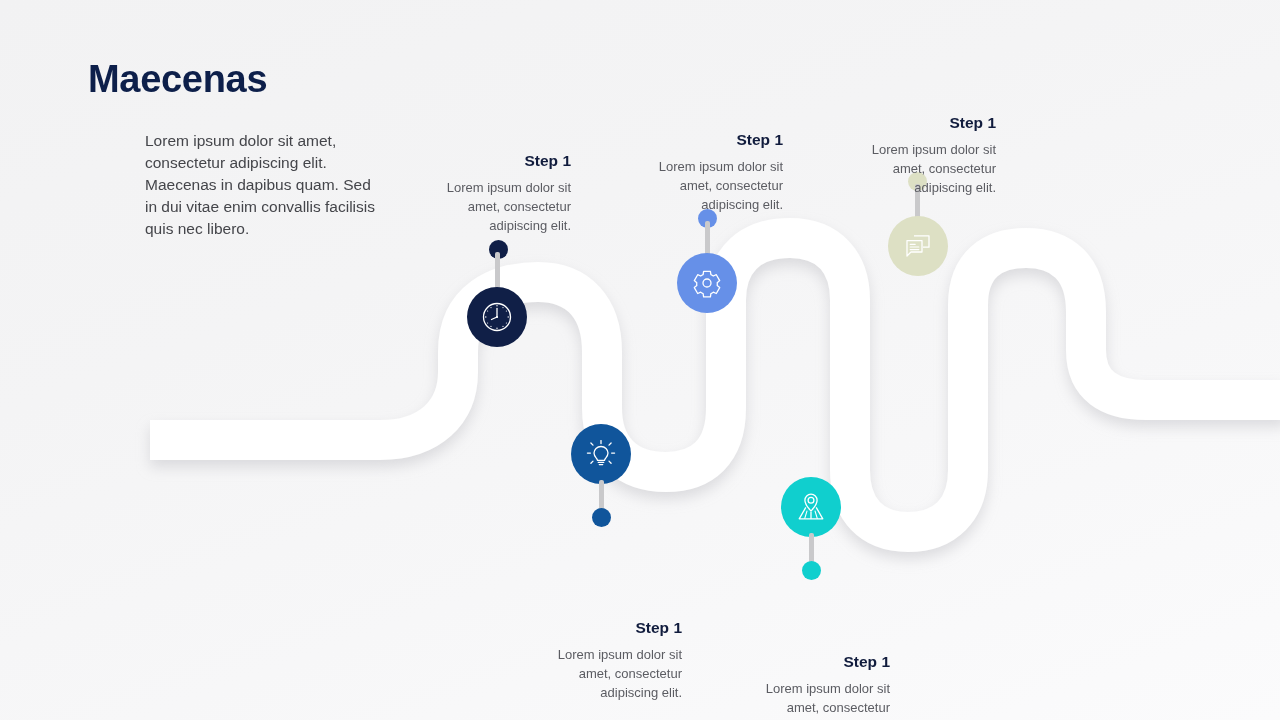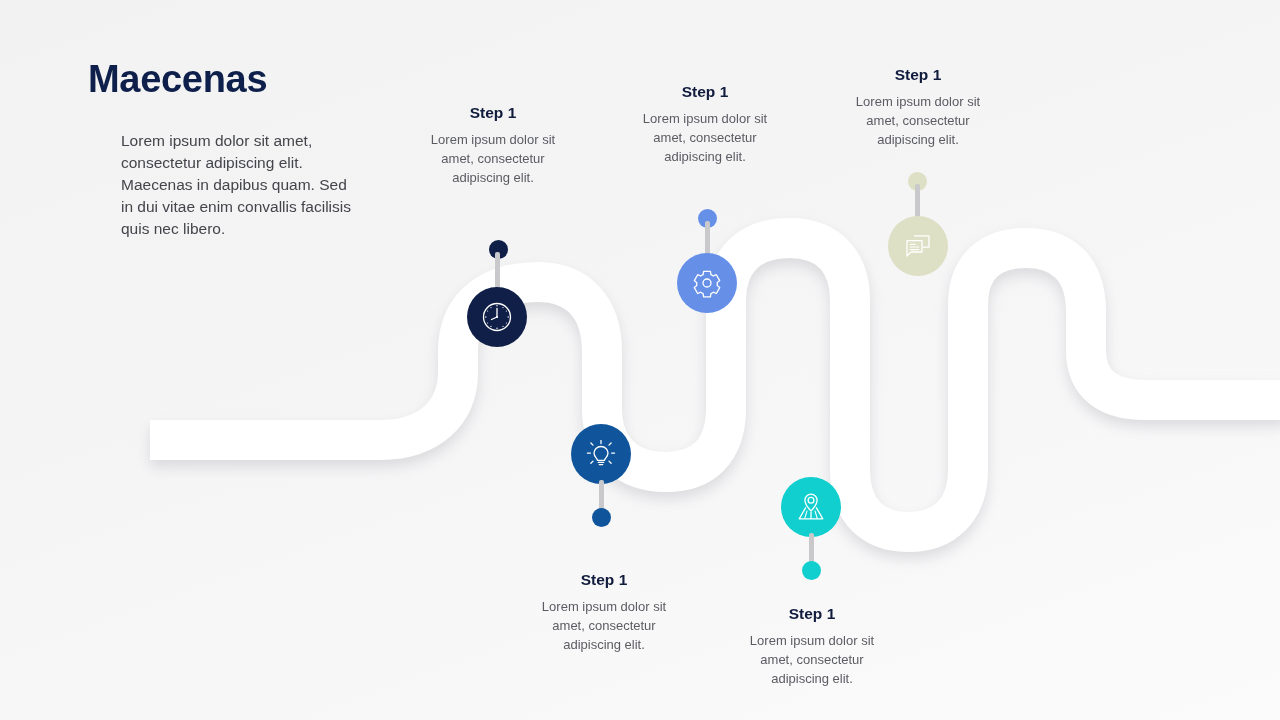--- a/index.html
+++ b/index.html
@@ -10,22 +10,22 @@
     position:relative;
   }
 
   
   #page-title {
     position:absolute; left:88px; top:58px;
     font-size:38px; font-weight:bold; letter-spacing:-0.3px;
     color:#0d1f4a;
   }
   #intro-block {
-    position:absolute; left:88px; top:130px;
-    display:flex; align-items:flex-start;flex-direction:column;
+    position:absolute; left:96px; top:130px;
+    display:flex; align-items:flex-start;
   }
   #intro-bar { width:16px; background:#0d1f4a; flex:none; }
   #intro-text {
     padding-left:33px; width:265px;
     font-size:15.5px; line-height:1.42; color:#44454a;
   }
 
   
   #road-wrap { position:absolute; inset:0; }
   #road-svg { position:absolute; left:0; top:0; }
@@ -33,21 +33,21 @@
   
   .marker {
     position:absolute; border-radius:50%;
     display:flex; align-items:center; justify-content:center;
   }
   .marker svg { display:block; }
   .stem { position:absolute; width:5px; background:#c9c9cb; border-radius:2px; }
   .dot { position:absolute; border-radius:50%; }
 
   
-  .step-text { position:absolute; text-align:center; }
+  .step-text { position:absolute; text-align:right;margin-top:48px; }
   .step-title {
     font-size:15.5px; font-weight:bold; color:#111c3d;
     margin-bottom:9px;
   }
   .step-body { font-size:13px; line-height:1.45; color:#5b5c62; }
 </style>
 </head>
 <body>
 
 <div id="road-wrap">

